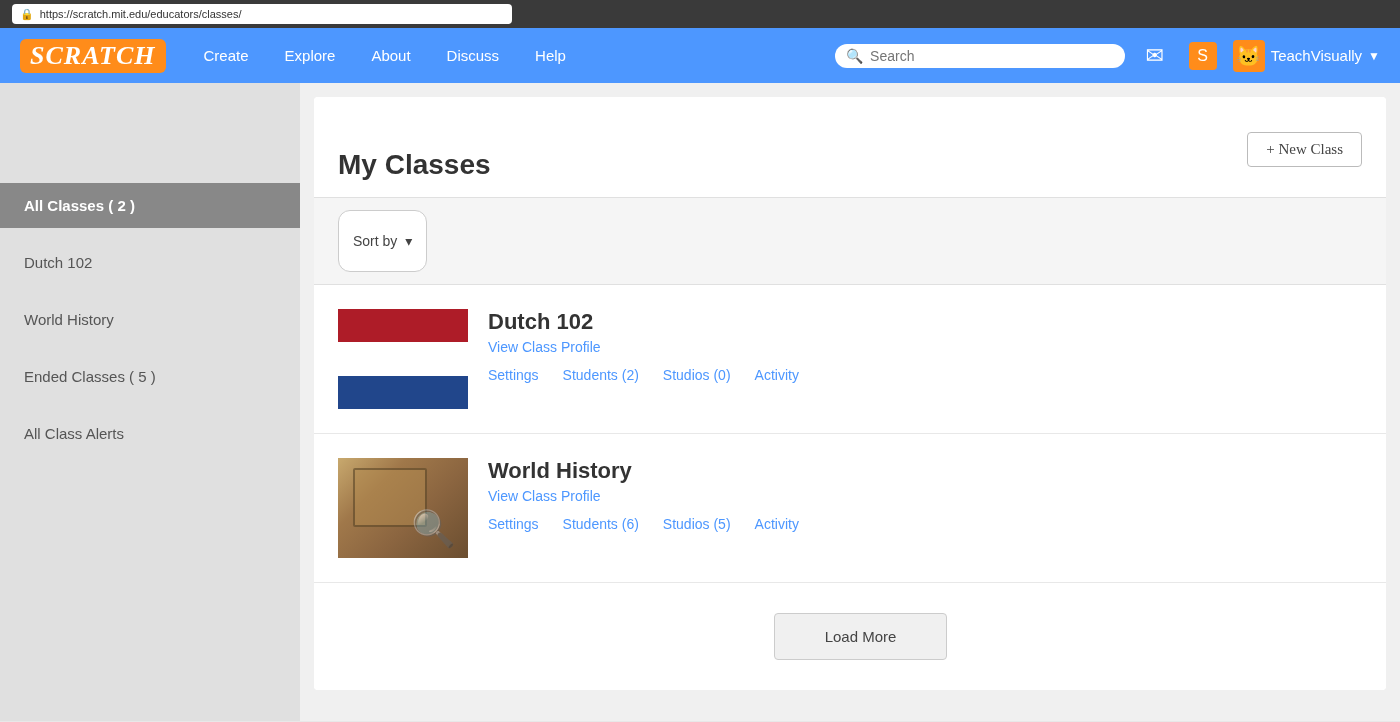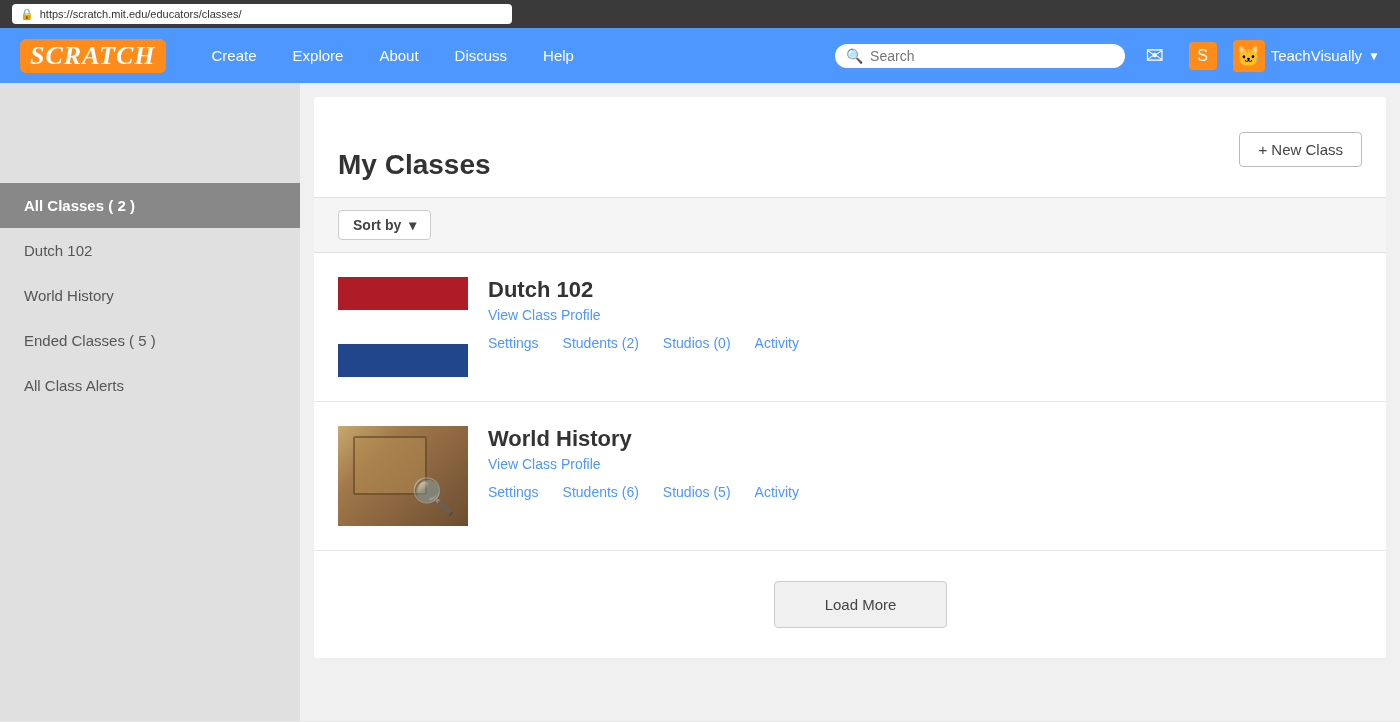--- a/index.html
+++ b/index.html
@@ -39,21 +39,21 @@
       gap: 0;
     }
     .scratch-logo {
       font-family: serif;
       font-size: 26px;
       font-weight: bold;
       color: #fff;
       background: #ff8c1a;
       border-radius: 6px;
       padding: 2px 10px;
-      margin-right: 28px;
+      margin-right: 20px;
       letter-spacing: 1px;
       text-transform: uppercase;
       font-style: italic;
     }
     .nav-link {
       color: white;
       text-decoration: none;
       font-size: 15px;
       padding: 0 18px;
       height: 69px;
@@ -120,21 +120,21 @@
       min-height: 638px;
       background: #e0e0e0;
     }
 
     
     .sidebar {
       width: 300px;
       padding: 20px 0;
       display: flex;
       flex-direction: column;
-      gap: 0;
+      gap: 12px;
       padding-top: 100px;
       border-radius: 30px;
     }
     .sidebar-item {
       padding: 14px 24px;
       font-size: 15px;
       color: #555;
       cursor: pointer;
       background: transparent;
     }
@@ -172,41 +172,41 @@
       margin-top: 32px;
     }
     .new-class-btn {
       background: white;
       border: 1px solid #bbb;
       border-radius: 4px;
       padding: 8px 18px;
       font-size: 15px;
       color: #444;
       cursor: pointer;
+      font-family: Liberation Serif, serif;
     }
 
     
     .sort-bar {
       background: #f5f5f5;
       padding: 12px 24px;
       border-top: 1px solid #e0e0e0;
       border-bottom: 1px solid #e0e0e0;
     }
     .sort-btn {
       background: white;
       border: 1px solid #ccc;
-      border-radius: 4px;
-      padding: 6px 14px;
+      border-radius: 12px;
+      padding: 22px 14px;
       font-size: 14px;
       color: #444;
       cursor: pointer;
       display: flex;
       align-items: center;
       gap: 8px;
-      font-weight: bold;
     }
 
     
     .class-card {
       display: flex;
       align-items: flex-start;
       padding: 24px;
       border-bottom: 1px solid #e8e8e8;
       background: white;
       gap: 20px;

